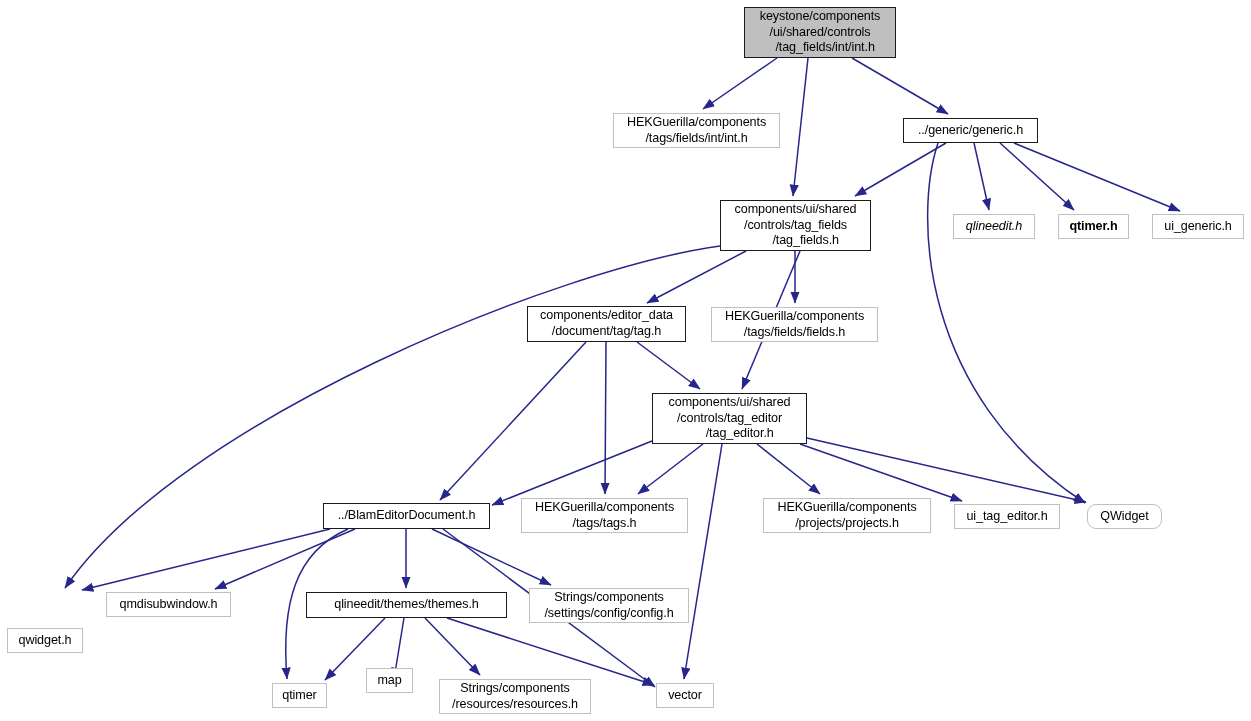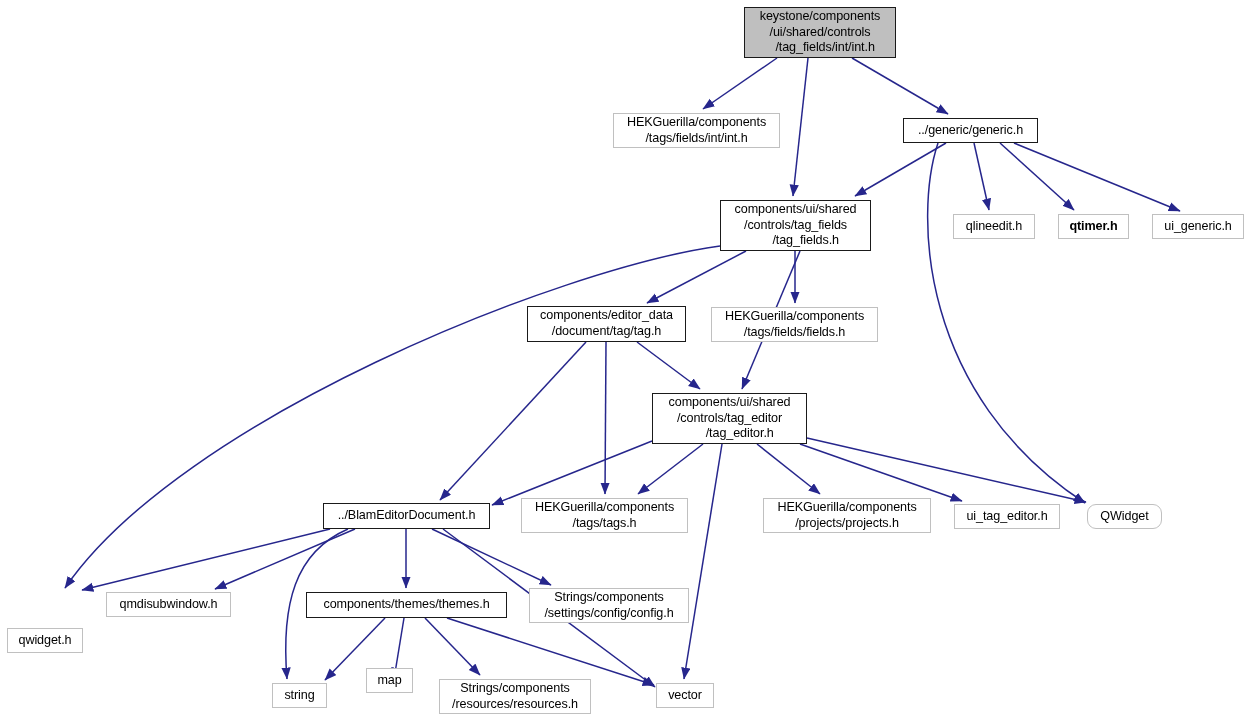--- a/index.html
+++ b/index.html
@@ -101,41 +101,41 @@
   <div id="nodes-layer">
       <div class="node root" style="left: 744px; top: 7px; width: 152px; height: 51px;"><span class="node-label">keystone/components
 /ui/shared/controls
    /tag_fields/int/int.h</span></div>
       <div class="node plain" style="left: 613px; top: 113px; width: 167px; height: 35px;"><span class="node-label">HEKGuerilla/components
 /tags/fields/int/int.h</span></div>
       <div class="node bold" style="left: 903px; top: 118px; width: 135px; height: 25px;"><span class="node-label">../generic/generic.h</span></div>
       <div class="node bold" style="left: 720px; top: 200px; width: 151px; height: 51px;"><span class="node-label">components/ui/shared
 /controls/tag_fields
       /tag_fields.h</span></div>
-      <div class="node plain" style="left: 953px; top: 214px; width: 82px; height: 25px;"><span class="node-label">qlineedit.h</span></div>
+      <div class="node plain" style="left: 953px; top: 214px; width: 82px; height: 25px; font-style: italic;"><span class="node-label">qlineedit.h</span></div>
       <div class="node plain" style="left: 1058px; top: 214px; width: 71px; height: 25px; font-weight: bold;"><span class="node-label">qtimer.h</span></div>
       <div class="node plain" style="left: 1152px; top: 214px; width: 92px; height: 25px;"><span class="node-label">ui_generic.h</span></div>
       <div class="node bold" style="left: 527px; top: 306px; width: 159px; height: 36px;"><span class="node-label">components/editor_data
 /document/tag/tag.h</span></div>
       <div class="node plain" style="left: 711px; top: 307px; width: 167px; height: 35px;"><span class="node-label">HEKGuerilla/components
 /tags/fields/fields.h</span></div>
       <div class="node bold" style="left: 652px; top: 393px; width: 155px; height: 51px;"><span class="node-label">components/ui/shared
 /controls/tag_editor
       /tag_editor.h</span></div>
       <div class="node bold" style="left: 323px; top: 503px; width: 167px; height: 26px;"><span class="node-label">../BlamEditorDocument.h</span></div>
       <div class="node plain" style="left: 521px; top: 498px; width: 167px; height: 35px;"><span class="node-label">HEKGuerilla/components
 /tags/tags.h</span></div>
       <div class="node plain" style="left: 763px; top: 498px; width: 168px; height: 35px;"><span class="node-label">HEKGuerilla/components
 /projects/projects.h</span></div>
       <div class="node plain" style="left: 954px; top: 504px; width: 106px; height: 25px;"><span class="node-label">ui_tag_editor.h</span></div>
       <div class="node plain" style="left: 1087px; top: 504px; width: 75px; height: 25px; border-radius: 9px;"><span class="node-label">QWidget</span></div>
       <div class="node plain" style="left: 7px; top: 592px; width: 76px; height: 25px; margin-top: 36px;"><span class="node-label">qwidget.h</span></div>
       <div class="node plain" style="left: 106px; top: 592px; width: 125px; height: 25px;"><span class="node-label">qmdisubwindow.h</span></div>
-      <div class="node bold" style="left: 306px; top: 592px; width: 201px; height: 26px;"><span class="node-label">components/themes/themes.h</span></div>
+      <div class="node bold" style="left: 306px; top: 592px; width: 201px; height: 26px;"><span class="node-label">qlineedit/themes/themes.h</span></div>
       <div class="node plain" style="left: 529px; top: 588px; width: 160px; height: 35px;"><span class="node-label">Strings/components
 /settings/config/config.h</span></div>
-      <div class="node plain" style="left: 272px; top: 683px; width: 55px; height: 25px;"><span class="node-label">string</span></div>
+      <div class="node plain" style="left: 272px; top: 683px; width: 55px; height: 25px;"><span class="node-label">qtimer</span></div>
       <div class="node plain" style="left: 366px; top: 668px; width: 47px; height: 25px;"><span class="node-label">map</span></div>
       <div class="node plain" style="left: 439px; top: 679px; width: 152px; height: 35px;"><span class="node-label">Strings/components
 /resources/resources.h</span></div>
       <div class="node plain" style="left: 656px; top: 683px; width: 58px; height: 25px;"><span class="node-label">vector</span></div>
     </div>
 </div>
 
 </body></html>

